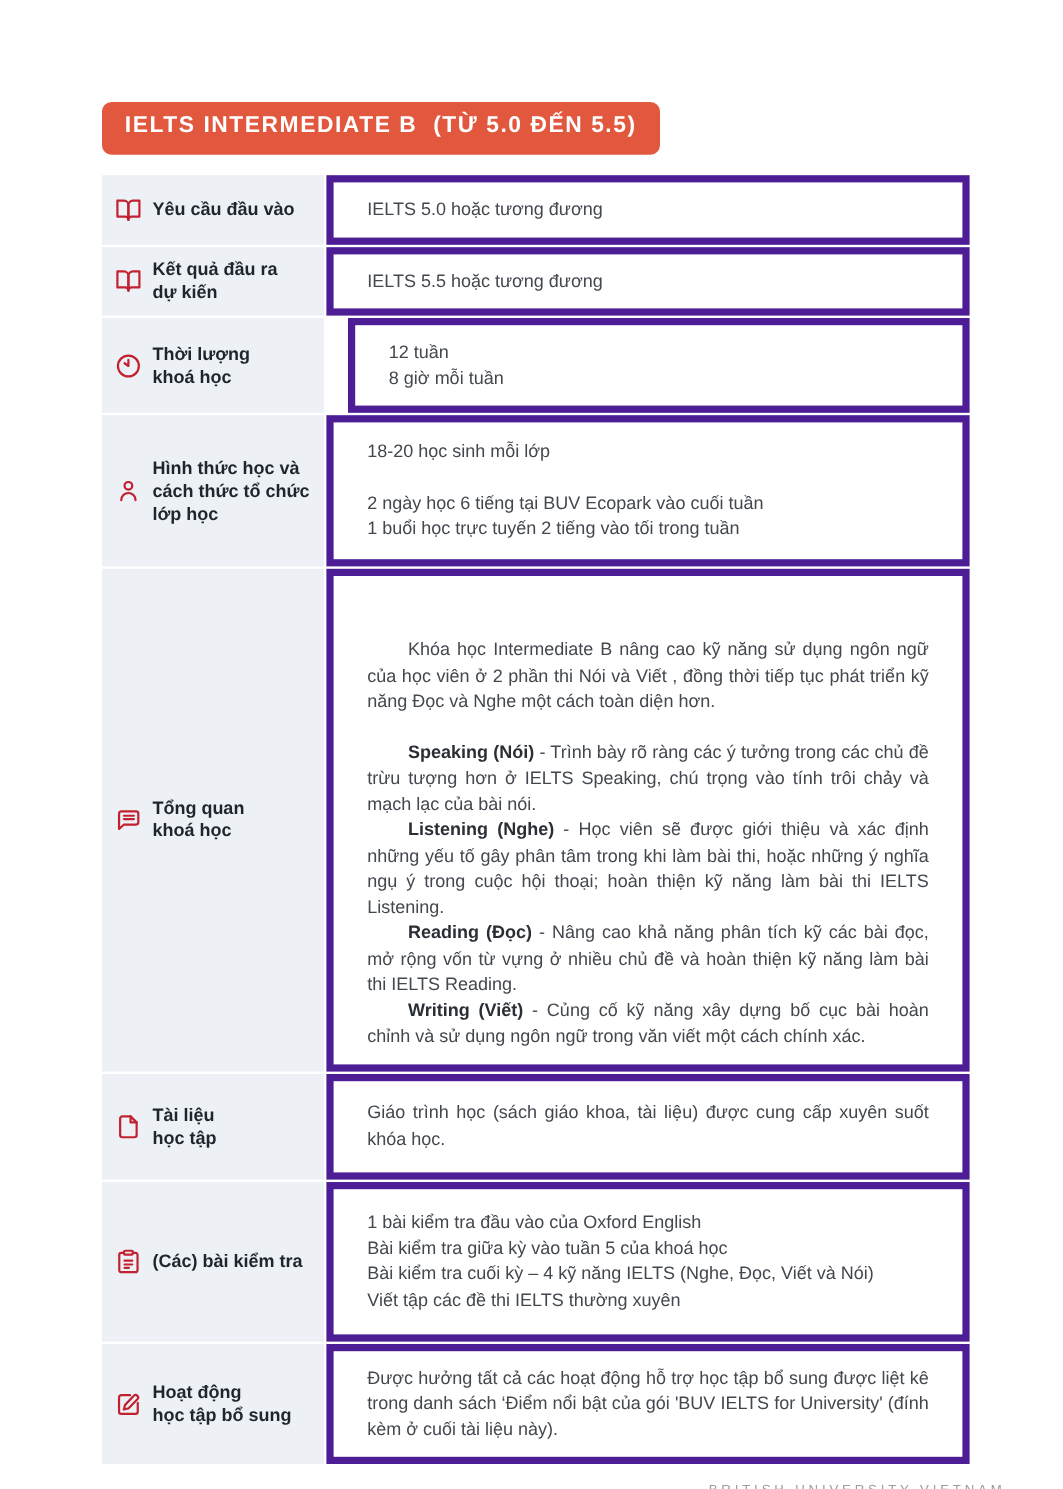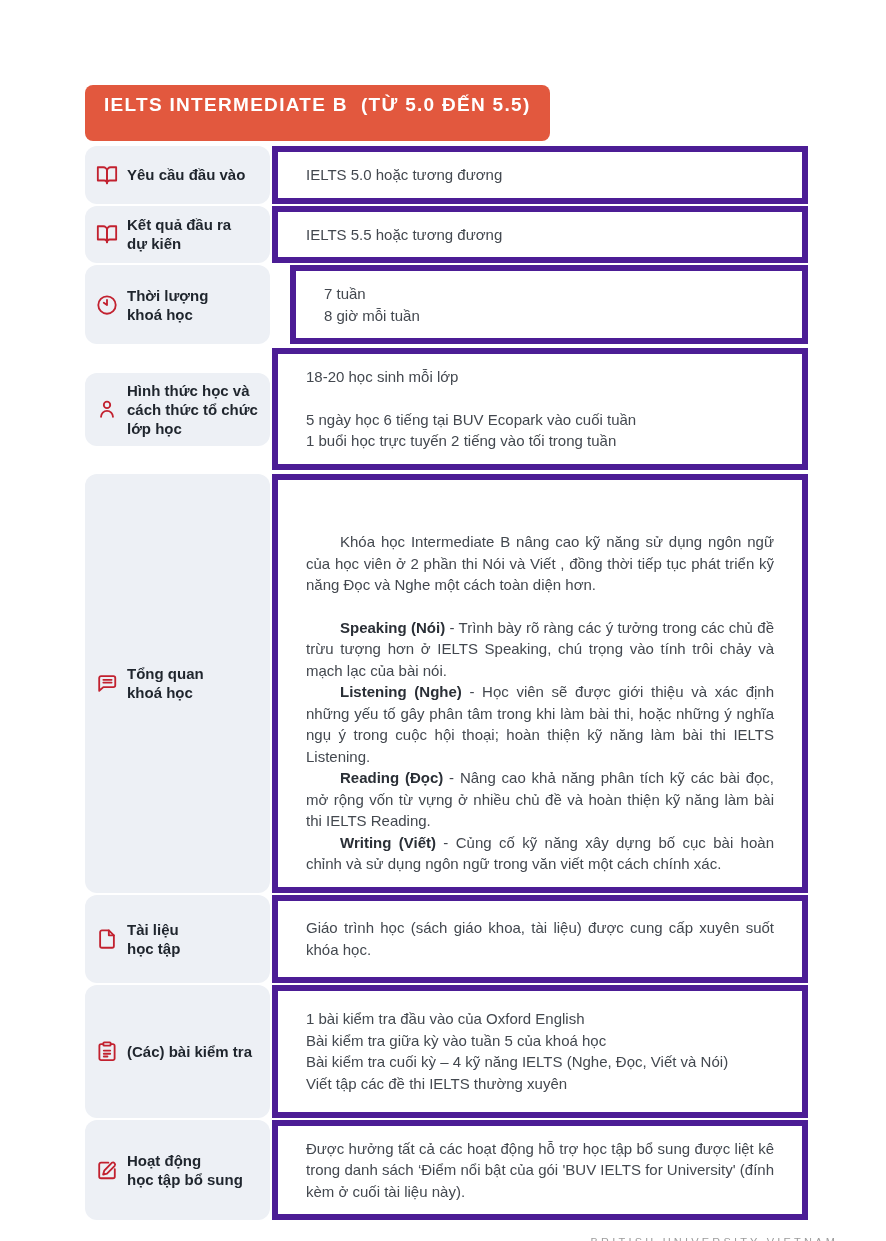--- a/index.html
+++ b/index.html
@@ -1,32 +1,32 @@
 <!DOCTYPE html>
 <html><head>
 <meta charset="utf-8">
 <style>
   * { margin:0; padding:0; box-sizing:border-box; }
   html,body { width:886px; height:1241px; background:#ffffff;
     font-family:"Liberation Sans", sans-serif; position:relative; overflow:hidden; }
 
-  .banner { position:absolute; left:85px; top:85px; height:56px;
+  .banner { position:absolute; left:85px; top:85px; height:44px;
     background:#E2583E; border-radius:8px; color:#ffffff; font-weight:bold;
     font-size:19px; letter-spacing:1.3px; line-height:40px; padding:0 19px;
     white-space:pre; }
 
   .info-table { position:absolute; left:85px; top:146px; width:723px;
     display:flex; flex-direction:column; gap:2px; }
   .row { display:flex; gap:2px; }
   .r1 { min-height:48px; } .r2 { min-height:48px; } .r3 { min-height:75px;gap:20px; }
-  .r4 { min-height:126px;align-items:center; } .r5 { min-height:366px; } .r6 { min-height:88px; }
+  .r4 { min-height:126px; } .r5 { min-height:366px; } .r6 { min-height:88px; }
   .r7 { min-height:133px; } .r8 { min-height:85px; }
 
   .label-cell { flex:0 0 185px; background:#EDF0F5; display:flex;
-    align-items:center; padding:8px 6px 8px 11px;border-radius:12px; }
+    align-items:center; padding:8px 6px 8px 11px; }
   .icon { flex:0 0 22px; width:22px; height:22px; color:#C2212F; margin-right:9px; }
   .icon svg { width:22px; height:22px; display:block; stroke:currentColor;
     fill:none; stroke-width:2; stroke-linecap:round; stroke-linejoin:round; }
   .label { font-weight:bold; font-size:15px; line-height:19px; color:#1F252D; }
   .label span { display:block; }
 
   .value-cell { flex:1; background:#ffffff; border:6px solid #4c1d95;
     padding:12px 28px; display:flex; flex-direction:column; justify-content:center;
     font-size:15px; line-height:21.5px; color:#43484F; }
   .vline { display:block; }
@@ -87,21 +87,21 @@
             <circle cx="12" cy="12" r="9.5"></circle>
             <polyline points="12 6.5 12 12 8.5 9.5"></polyline>
           </svg>
       </span>
       <span class="label">
         <span>Thời lượng</span>
         <span>khoá học</span>
       </span>
     </div>
     <div class="value-cell">
-      <span class="vline">7 tuần</span>
+      <span class="vline">12 tuần</span>
       <span class="vline">8 giờ mỗi tuần</span>
     </div>
   </div>
 
   <div class="row r4">
     <div class="label-cell">
       <span class="icon">
         <svg viewBox="0 0 24 24">
             <circle cx="12" cy="7.5" r="3.5"></circle>
             <path d="M5.5 20.5a6.5 6.5 0 0 1 13 0"></path>
@@ -109,21 +109,21 @@
       </span>
       <span class="label">
         <span>Hình thức học và</span>
         <span>cách thức tổ chức</span>
         <span>lớp học</span>
       </span>
     </div>
     <div class="value-cell">
       <span class="vline">18-20 học sinh mỗi lớp</span>
       <span class="vline empty"></span>
-      <span class="vline">5 ngày học 6 tiếng tại BUV Ecopark vào cuối tuần</span>
+      <span class="vline">2 ngày học 6 tiếng tại BUV Ecopark vào cuối tuần</span>
       <span class="vline">1 buổi học trực tuyến 2 tiếng vào tối trong tuần</span>
     </div>
   </div>
 
   <div class="row r5">
     <div class="label-cell">
       <span class="icon">
         <svg viewBox="0 0 24 24">
             <path d="M21 14.5a2 2 0 0 1-2 2H8l-4.5 4v-14a2 2 0 0 1 2-2H19a2 2 0 0 1 2 2z"></path>
             <path d="M8 8.5h9M8 11.5h9"></path>

